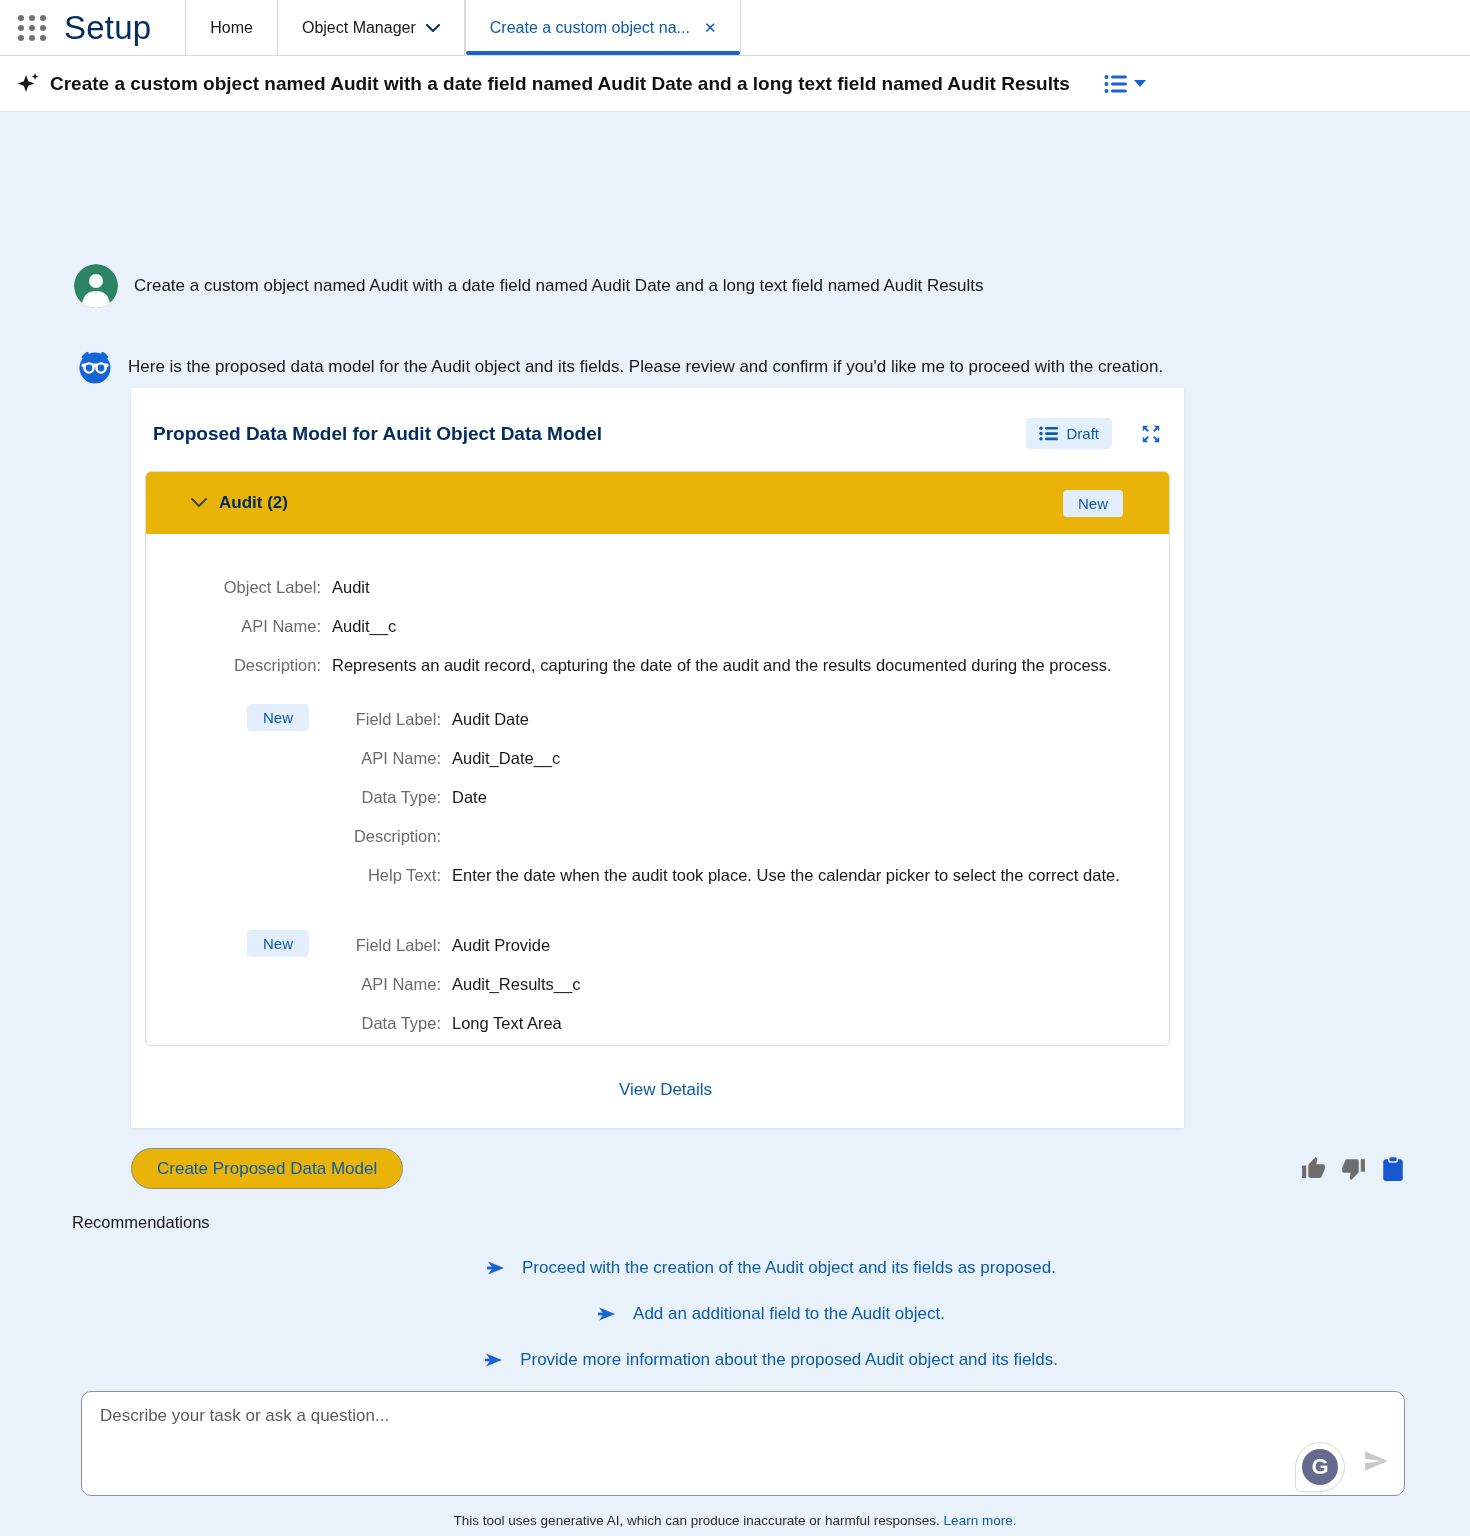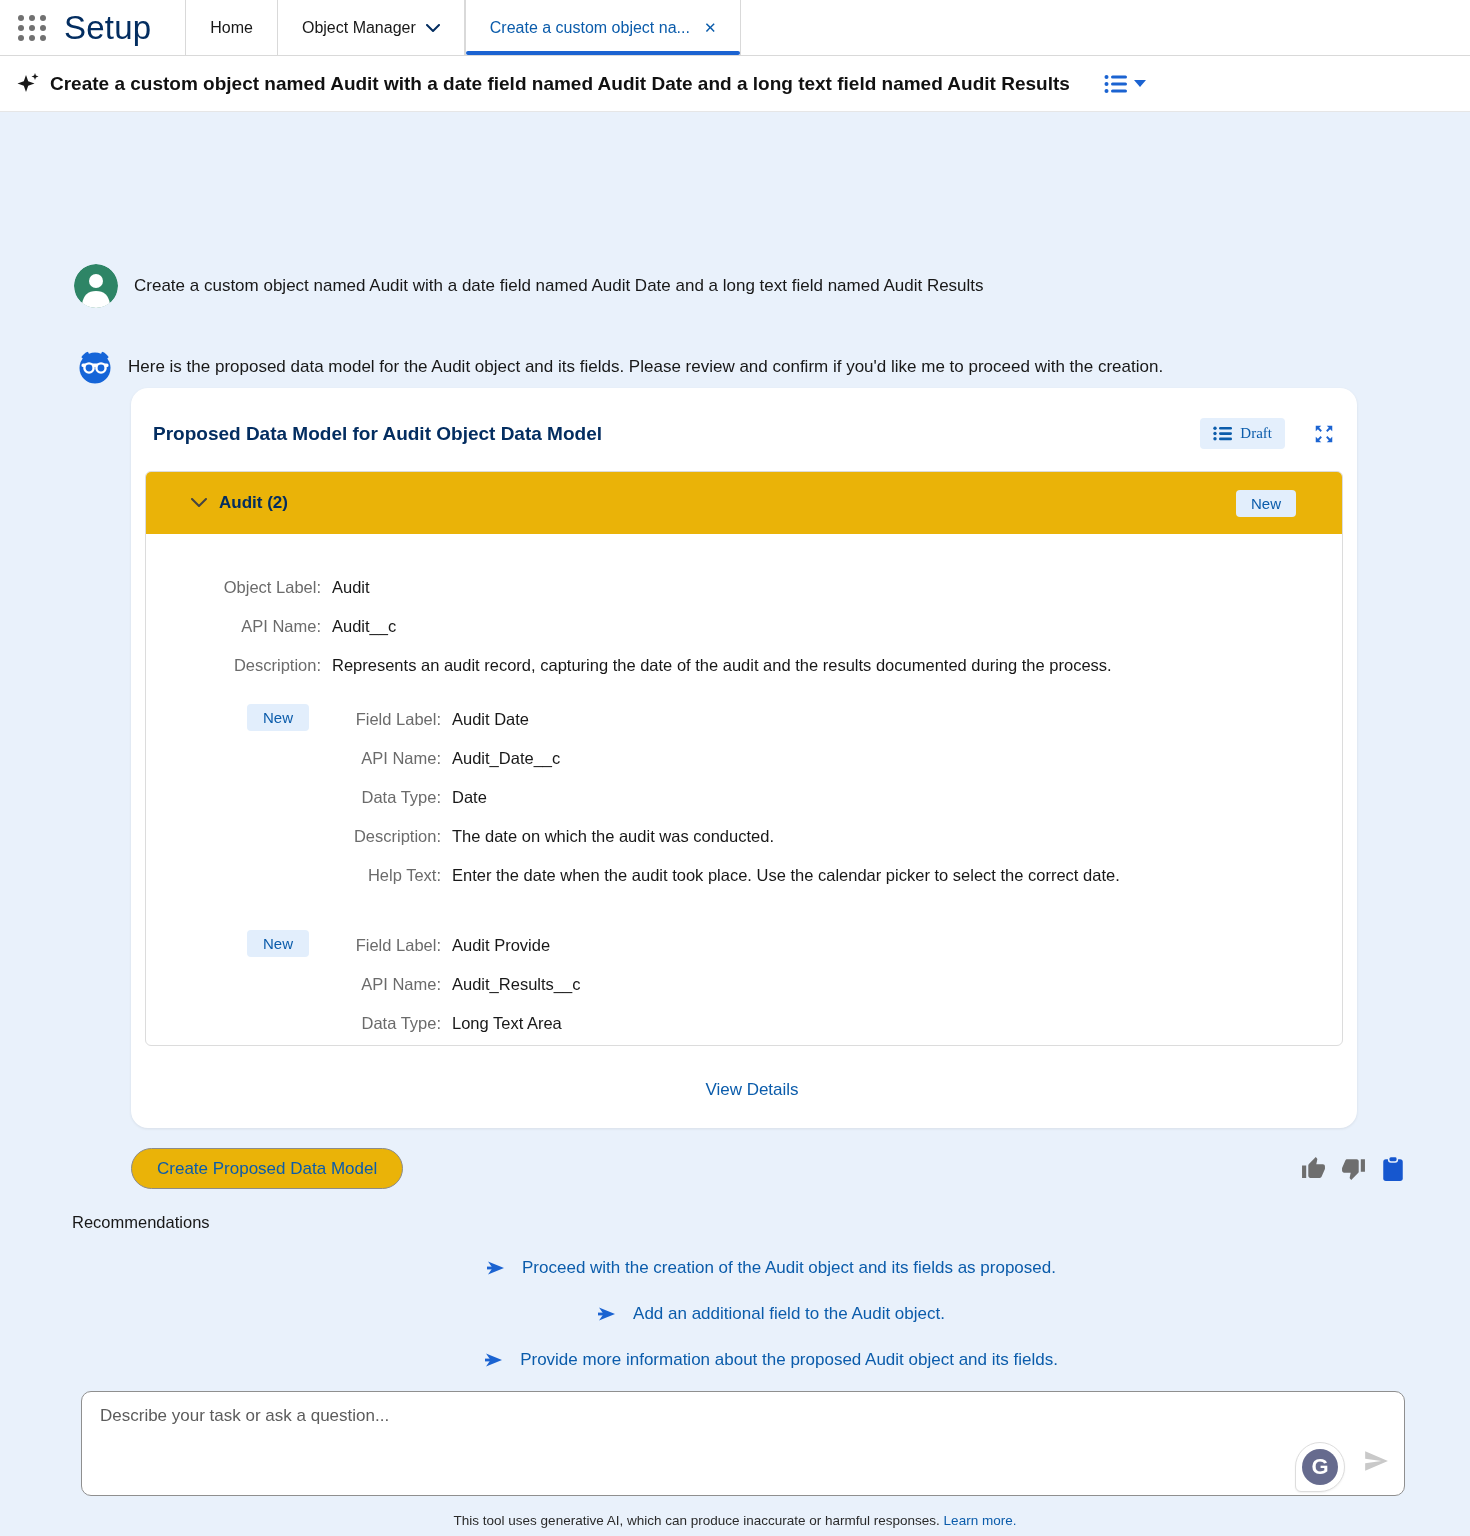--- a/index.html
+++ b/index.html
@@ -26,24 +26,24 @@
 
   
   .chat-area { height:1424px; background:#e9f1fb; overflow:hidden; }
   .msg-row { display:flex; align-items:center; gap:16px; margin-left:74px; }
   .msg-row.user { padding-top:152px; }
   .msg-row.bot { margin-top:42px; margin-left:78px; }
   .avatar { border-radius:50%; flex:0 0 auto; }
   .msg-text { font-size:17px; color:#181818; line-height:26px; }
 
   
-  .card { margin:4px 12px 0 131px; width:1226px; background:#fff; border-radius:17px; box-shadow:0 1px 3px rgba(0,0,0,.08); }
+  .card { margin:4px 12px 0 131px; width:1053px; background:#fff; border-radius:0; box-shadow:0 1px 3px rgba(0,0,0,.08); }
   .card-head { display:flex; align-items:center; justify-content:space-between; padding:30px 22px 22px 22px; }
   .card-title { font-size:19px; font-weight:600; color:#032d60; }
-  .head-right { display:flex; align-items:center;font-family:Liberation Serif, serif; }
+  .head-right { display:flex; align-items:center; }
   .draft-badge { display:flex; align-items:center; gap:8px; background:#e4effc; color:#0b5cab; font-size:15px; padding:7px 13px; border-radius:4px; cursor:pointer; }
   .expand-btn { margin-left:28px; cursor:pointer; display:flex; align-items:center; }
 
   .inner-card { margin:0 14px; height:575px; overflow:hidden; border:1px solid #dcdcdc; border-radius:6px; background:#fff; }
   .section-head { height:62px; background:#eab308; display:flex; align-items:center; padding:0 46px 0 45px; cursor:pointer; }
   .section-title { font-size:17px; font-weight:600; color:#032d60; margin-left:12px; flex:1; }
   .new-badge { background:#e2eefc; color:#0b5cab; font-size:15px; padding:5px 15px; border-radius:4px; }
 
   .section-body { padding-top:40px; }
   .kv-row { display:grid; grid-template-columns:175px 1fr; column-gap:11px; margin-bottom:13px; line-height:26px; font-size:16.5px; }
@@ -233,21 +233,20 @@
             <div class="kv-row">
               <span class="k">API Name:</span>
               <span class="v">Audit_Date__c</span>
             </div>
             <div class="kv-row">
               <span class="k">Data Type:</span>
               <span class="v">Date</span>
             </div>
             <div class="kv-row">
               <span class="k">Description:</span>
-              <span class="v">The date on which the audit was conducted.</span>
             </div>
             <div class="kv-row">
               <span class="k">Help Text:</span>
               <span class="v">Enter the date when the audit took place. Use the calendar picker to select the correct date.</span>
             </div>
           </div>
 
           <div class="field-block second">
             <span class="field-badge">New</span>
             <div class="kv-row">

